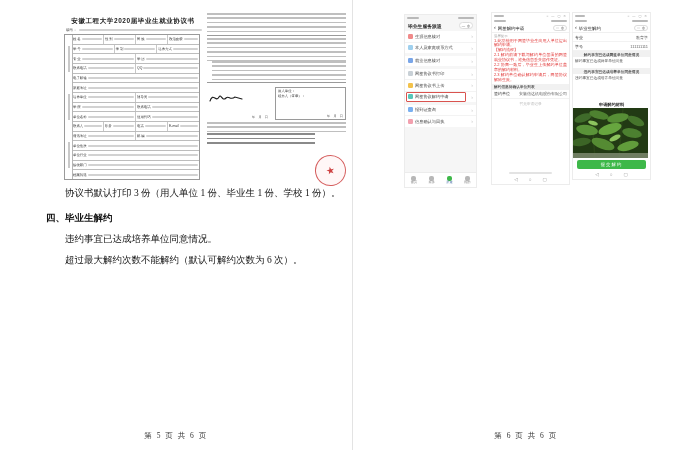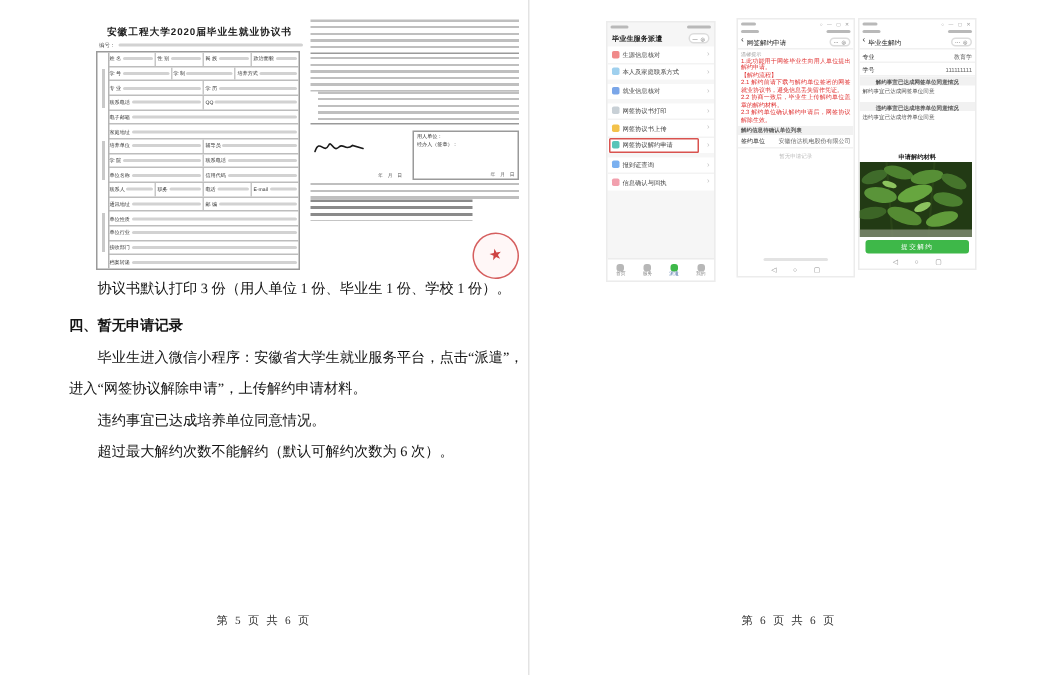--- a/index.html
+++ b/index.html
@@ -39,21 +39,21 @@
   .seal{position:absolute;right:0px;bottom:-6px;width:29px;height:29px;border:1.6px solid rgba(197,35,35,.72);
         border-radius:50%;display:flex;align-items:center;justify-content:center;transform:rotate(-12deg);
         color:rgba(197,35,35,.85);font-size:10px;background:rgba(255,60,60,.04);}
 
   
   .doc-text{position:absolute;left:46px;top:183px;width:303px;font-size:9.5px;line-height:21px;color:#141414;text-align:justify;}
   .doc-text p{margin:0;}
   .ind{text-indent:19px;}
   .red{color:#e60000;font-weight:bold;}
   .hd{font-weight:bold;margin-top:4px !important;}
-  .page-footer{position:absolute;top:409px;font-size:7.5px;letter-spacing:1.5px;color:#333;text-align:center;}
+  .page-footer{position:absolute;top:431px;font-size:7.5px;letter-spacing:1.5px;color:#333;text-align:center;}
   .pf-left{left:0;width:352px;}
   .pf-right{left:352px;width:348px;}
 
   
   .phone{position:absolute;background:#fff;border:1px solid #ececec;overflow:hidden;
          font-family:"Liberation Sans","DejaVu Sans",sans-serif;display:flex;flex-direction:column;}
   .p1{left:404px;top:14px;width:71px;height:172px;background:#f6f6f6;}
   .p2{left:491px;top:12px;width:77px;height:171px;}
   .p3{left:572px;top:12px;width:77px;height:166px;}
 
@@ -300,22 +300,21 @@
         <div class="tb" style="height:11px;"></div>
         <div class="tb dark" style="height:14px;width:78%;"></div>
         <div class="seal">
           <span>★</span>
         </div>
       </div>
     </div>
 
     <div class="doc-text">
       <p class="ind">协议书默认打印 3 份（用人单位 1 份、毕业生 1 份、学校 1 份）。</p>
-      <p class="hd">四、暂无申请记录</p>
-      <p class="ind">毕业生进入微信小程序：安徽省大学生就业服务平台，点击“派遣”，进入“网签协议解除申请”，上传解约申请材料。</p>
+      <p class="hd">四、毕业生解约</p>
       <p class="ind">违约事宜已达成培养单位同意情况。</p>
       <p class="ind">超过最大解约次数不能解约（默认可解约次数为 6 次）。</p>
     </div>
 
     <div class="page-footer pf-left">第 5 页 共 6 页</div>
   </div>
 
   <div class="pg-divider"></div>
 
   <div>

